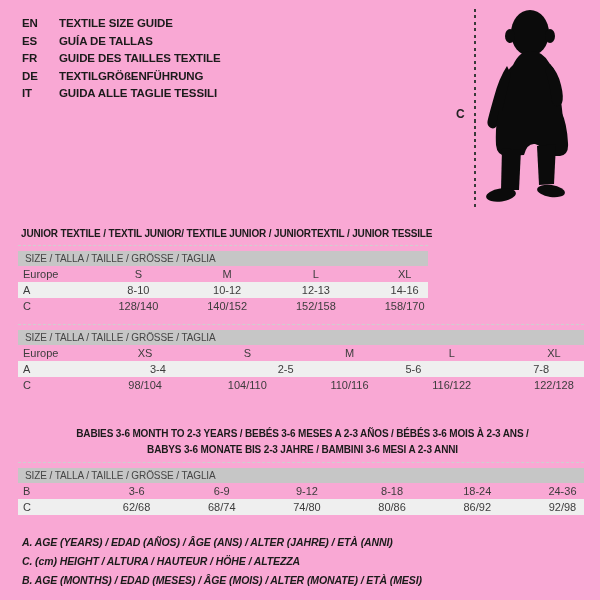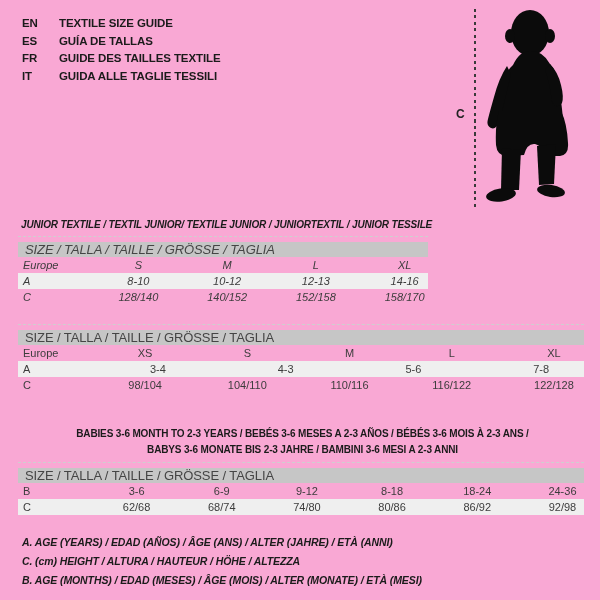--- a/index.html
+++ b/index.html
@@ -19,30 +19,30 @@
   .lang-code{width:37px;}
 
   
   .figure-svg{position:absolute;left:455px;top:5px;}
   .measure-line{position:absolute;left:474px;top:9px;width:2px;height:198px;
                 background:repeating-linear-gradient(to bottom,#3a3a3a 0 3px,transparent 3px 6.5px);}
   .measure-label{position:absolute;left:456px;top:107px;font-size:12px;font-weight:bold;color:#222;}
 
   
   .section{position:absolute;left:18px;}
-  .s0{top:218px;width:410px;font-style:italic;}
+  .s0{top:227px;width:410px;}
   .s1{top:324px;width:566px;}
   .s2{top:426px;width:566px;}
   .sec-title{font-size:10px;font-weight:bold;letter-spacing:-0.15px;white-space:nowrap;
              color:var(--ink);line-height:13px;margin-left:3px;}
   .s2 .sec-title{line-height:16px;}
   .titles{margin-bottom:5px;}
   .s2 .titles{margin-bottom:4px;text-align:center;}
   .tbl{border-top:1px dashed #cfcfcf;padding-top:5px;}
-  .size-bar{height:15px;line-height:15px;background:var(--bar);font-size:13px;
+  .size-bar{height:15px;line-height:15px;background:var(--bar);font-size:10px;
             color:#454545;padding-left:7px;letter-spacing:-0.1px;}
   .row{display:flex;height:16px;line-height:16px;font-size:11px;color:var(--tbl-ink);gap:42px;}
   .row.shaded{background:var(--shade);}
   .row .lbl{width:55px;padding-left:5px;box-sizing:border-box;}
   .row .val{flex:1;text-align:center;}
 
   
   .notes{position:absolute;left:22px;top:533px;}
   .note-line{line-height:19px;font-size:10.5px;font-weight:bold;letter-spacing:-0.1px;color:var(--ink);white-space:nowrap;font-style:italic;}
 </style>
@@ -56,20 +56,24 @@
         <div class="lang-code">EN</div>
         <div class="lang-title">TEXTILE SIZE GUIDE</div>
       </div>
       <div class="lang-row">
         <div class="lang-code">ES</div>
         <div class="lang-title">GUÍA DE TALLAS</div>
       </div>
       <div class="lang-row">
         <div class="lang-code">FR</div>
         <div class="lang-title">GUIDE DES TAILLES TEXTILE</div>
+      </div>
+      <div class="lang-row">
+        <div class="lang-code">DE</div>
+        <div class="lang-title">TEXTILGRÖßENFÜHRUNG</div>
       </div>
       <div class="lang-row">
         <div class="lang-code">IT</div>
         <div class="lang-title">GUIDA ALLE TAGLIE TESSILI</div>
       </div>
     </div>
 
   <div>
     <div class="measure-line"></div>
     <div class="measure-label">C</div>
@@ -135,21 +139,21 @@
             <div class="lbl">Europe</div>
             <div class="val">XS</div>
             <div class="val">S</div>
             <div class="val">M</div>
             <div class="val">L</div>
             <div class="val">XL</div>
           </div>
           <div class="row shaded">
             <div class="lbl">A</div>
             <div class="val">3-4</div>
-            <div class="val">4-3</div>
+            <div class="val">2-5</div>
             <div class="val">5-6</div>
             <div class="val">7-8</div>
           </div>
           <div class="row">
             <div class="lbl">C</div>
             <div class="val">98/104</div>
             <div class="val">104/110</div>
             <div class="val">110/116</div>
             <div class="val">116/122</div>
             <div class="val">122/128</div>

